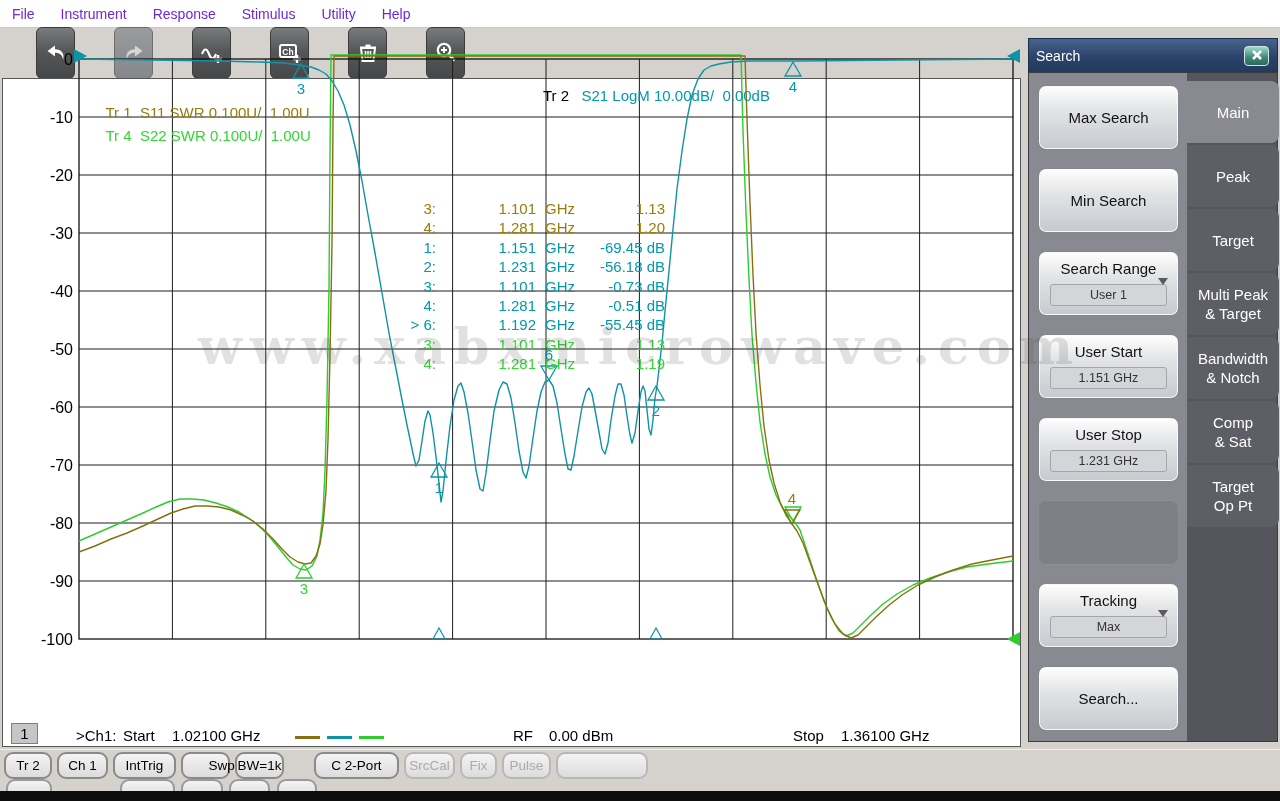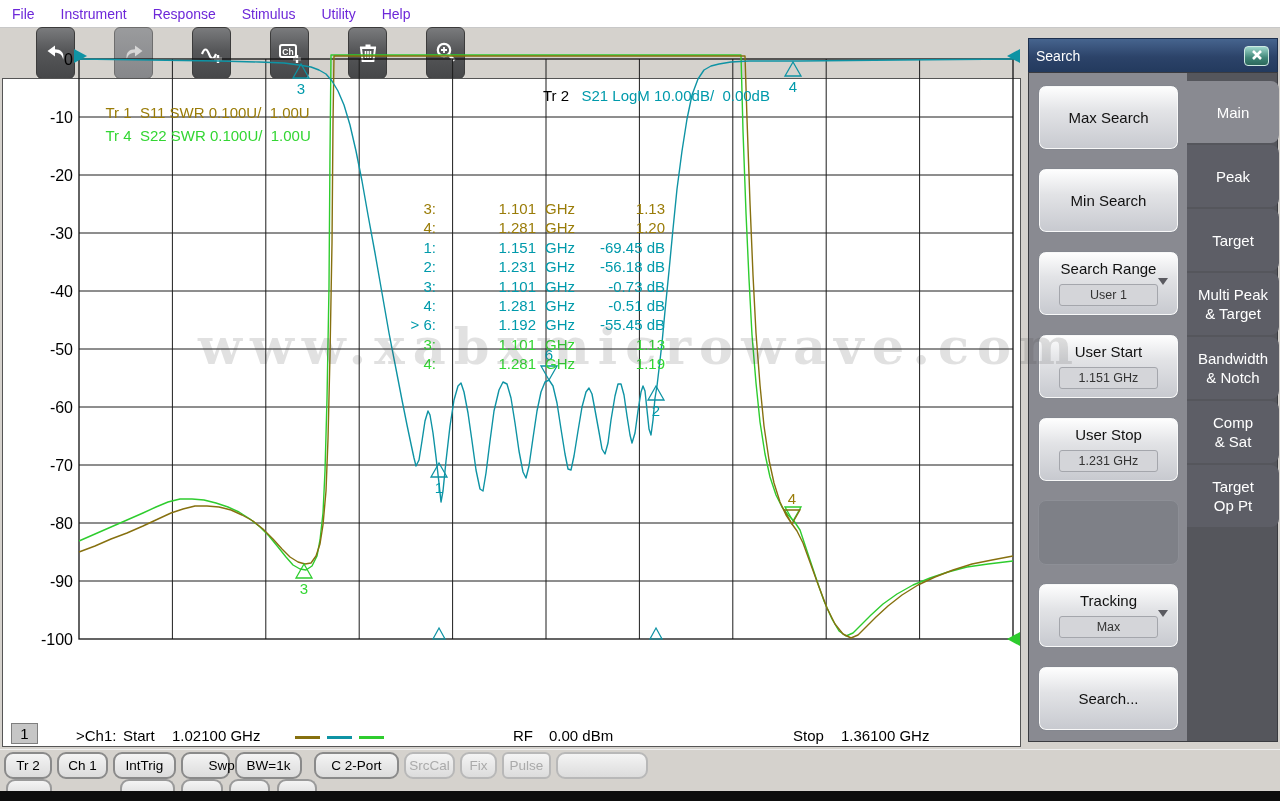--- a/index.html
+++ b/index.html
@@ -66,21 +66,21 @@
                  background:linear-gradient(#9fd8cd,#3f8577 60%,#2c685c); border:1px solid #cfe9e2;
                  display:flex; align-items:center; justify-content:center; }
   #panel-body { position:absolute; left:0; top:34px; width:100%; height:670px; background:#55565c; border:1px solid #3a3b40; }
   #panel-left { position:absolute; left:0; top:0; width:158px; height:668px; background:#898a91; }
   .pbtn { position:absolute; left:9px; width:141px; height:65px; border-radius:8px;
           border:1px solid #84878f; background:linear-gradient(#ffffff,#e2e3e6 40%,#c7c9cf);
           box-shadow:inset 0 0 0 1px #f8f8f8; font-size:15px; color:#111;
           display:flex; flex-direction:column; align-items:center; justify-content:center; }
   .pbtn .blabel { pointer-events:none; }
   .pbtn.has-value { justify-content:flex-start; padding-top:8px; }
-  .pbtn .pvalue { margin-top:7px; width:99px; height:22px; background:#d4d5d9; border:1px solid #a4a6ac;
+  .pbtn .pvalue { margin-top:7px; width:117px; height:22px; background:#d4d5d9; border:1px solid #a4a6ac;
                   border-radius:3px; font-size:12.5px; color:#333; text-align:center; line-height:20px; }
   .pbtn.blank { background:#7e8087; border-color:#8d8f96; box-shadow:none; }
   .dd-arrow { position:absolute; right:10px; top:26px; width:0; height:0;
               border-left:5px solid transparent; border-right:5px solid transparent; border-top:7px solid #5a5a60; }
   #panel-tabs { position:absolute; left:158px; top:0; width:92px; height:668px; }
   .tab { position:absolute; left:0; width:92px; height:62px; background:#5d5e66; border-radius:0 8px 8px 0;
          color:#fff; font-size:15px; display:flex; align-items:center; justify-content:center;
          text-align:center; white-space:pre-line; line-height:19px; }
   .tab.selected { background:#898a91; }
 
@@ -292,25 +292,25 @@
     <span style="left:790px;">Stop</span>
     <span style="left:838px;">1.36100 GHz</span>
   </div>
 </div>
 
 <div id="statusbar">
     <div class="sbtn" style="left: 4px; width: 48px;">Tr 2</div>
     <div class="sbtn" style="left: 57px; width: 51px;">Ch 1</div>
     <div class="sbtn" style="left: 113px; width: 63px;">IntTrig</div>
     <div class="sbtn" style="left: 181px; width: 49px; padding-left: 32px;">Swp</div>
-    <div class="sbtn" style="left: 235px; width: 67px;">BW=1k</div>
+    <div class="sbtn" style="left: 235px; width: 49px;">BW=1k</div>
     <div class="sbtn" style="left: 314px; width: 85px;">C  2-Port</div>
     <div class="sbtn disabled" style="left: 404px; width: 51px;">SrcCal</div>
     <div class="sbtn disabled" style="left: 460px; width: 37px;">Fix</div>
-    <div class="sbtn disabled" style="left: 502px; width: 49px; border-radius: 6px;">Pulse</div>
+    <div class="sbtn disabled" style="left: 502px; width: 49px;">Pulse</div>
     <div class="sbtn disabled" style="left: 556px; width: 92px;"></div>
     <div class="sfrag" style="left: 6px; width: 46px;"></div>
     <div class="sfrag" style="left: 120px; width: 55px;"></div>
     <div class="sfrag" style="left: 181px; width: 42px;"></div>
     <div class="sfrag" style="left: 229px; width: 41px;"></div>
     <div class="sfrag" style="left: 277px; width: 40px;"></div>
   </div>
 <div id="blackstrip"></div>
 
 <div id="panel">

